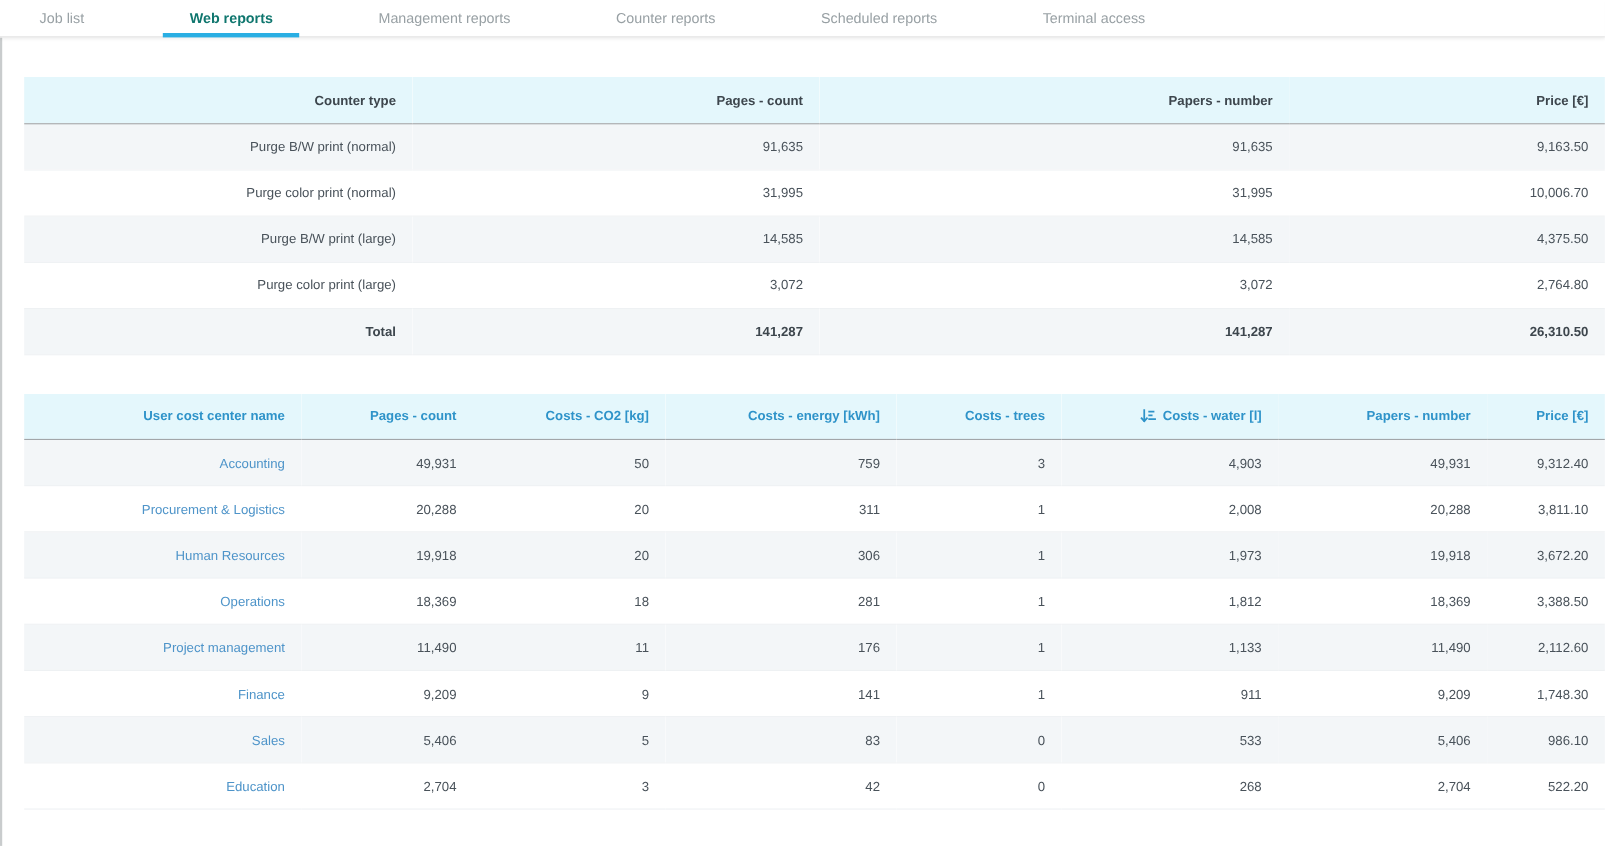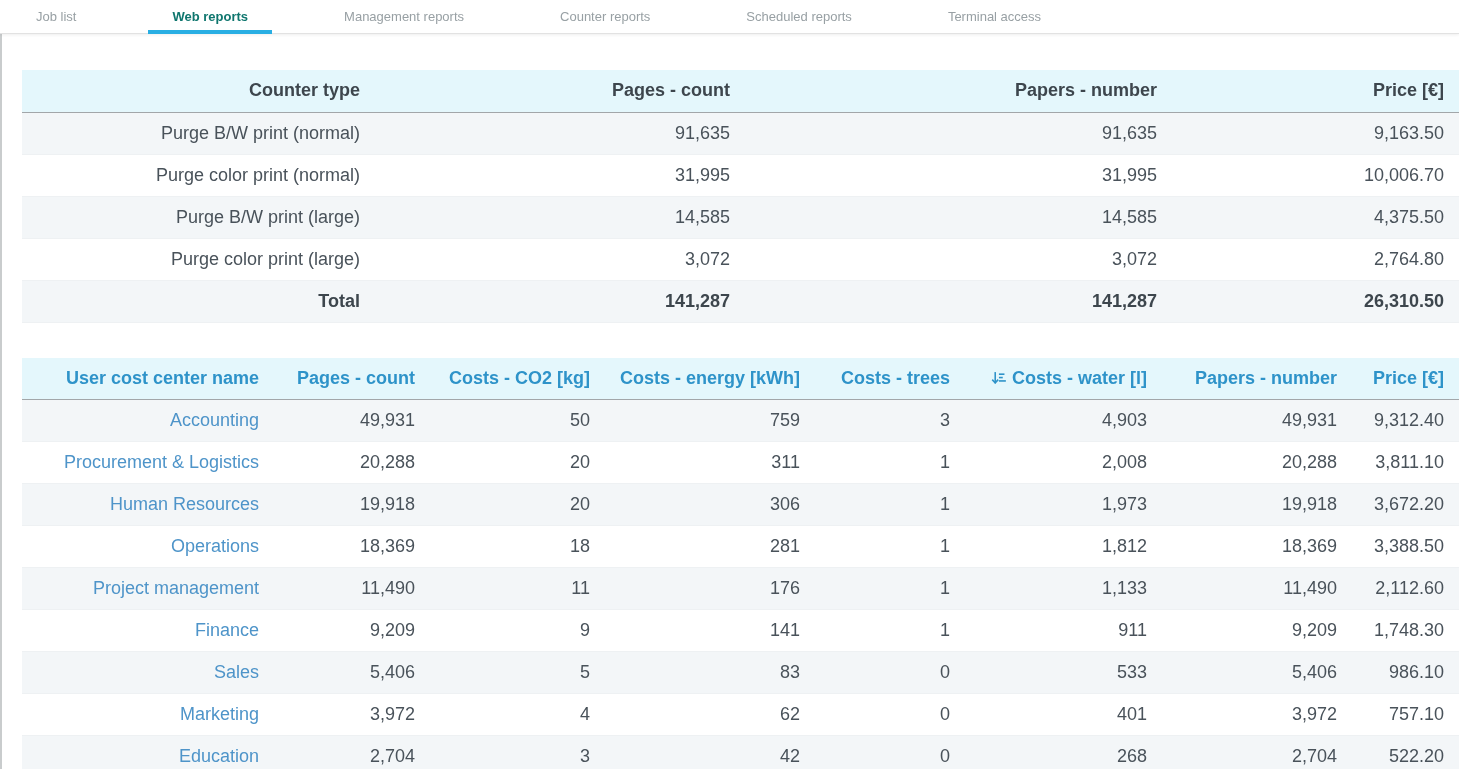--- a/index.html
+++ b/index.html
@@ -49,21 +49,21 @@
     height: 735px;
     border-left: 2px solid #c9cccd;
     overflow: hidden;
     background: #fff;
   }
   table {
     border-collapse: collapse;
     table-layout: fixed;
     margin-left: 20px;
     width: 1437px;
-    font-size: 18px;
+    font-size: 12px;
   }
   .table-counters { margin-top: 36px; }
   .table-costcenters { margin-top: 35px; }
   th, td {
     height: 42px;
     padding: 0 15px 0 6px;
     text-align: right;
     white-space: nowrap;
     overflow: hidden;
     vertical-align: middle;
@@ -264,30 +264,20 @@
           <td><a class="cell-link">Sales</a></td>
           <td>5,406</td>
           <td>5</td>
           <td>83</td>
           <td>0</td>
           <td>533</td>
           <td>5,406</td>
           <td>986.10</td>
         </tr>
         <tr>
-          <td><a class="cell-link">Marketing</a></td>
-          <td>3,972</td>
-          <td>4</td>
-          <td>62</td>
-          <td>0</td>
-          <td>401</td>
-          <td>3,972</td>
-          <td>757.10</td>
-        </tr>
-        <tr>
           <td><a class="cell-link">Education</a></td>
           <td>2,704</td>
           <td>3</td>
           <td>42</td>
           <td>0</td>
           <td>268</td>
           <td>2,704</td>
           <td>522.20</td>
         </tr>
       </tbody>

